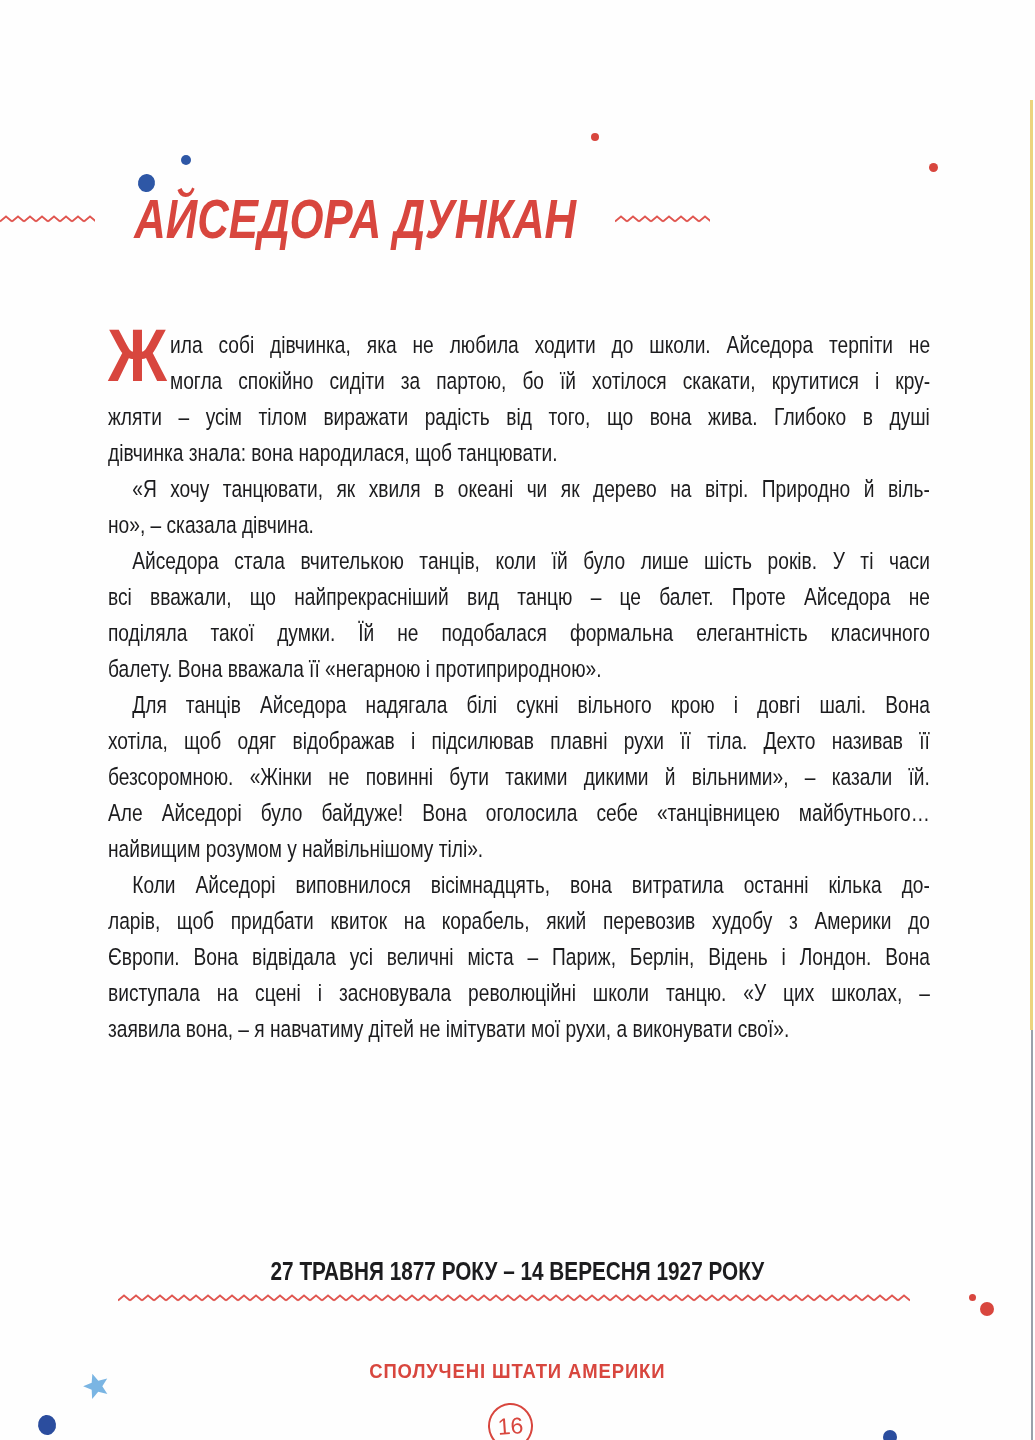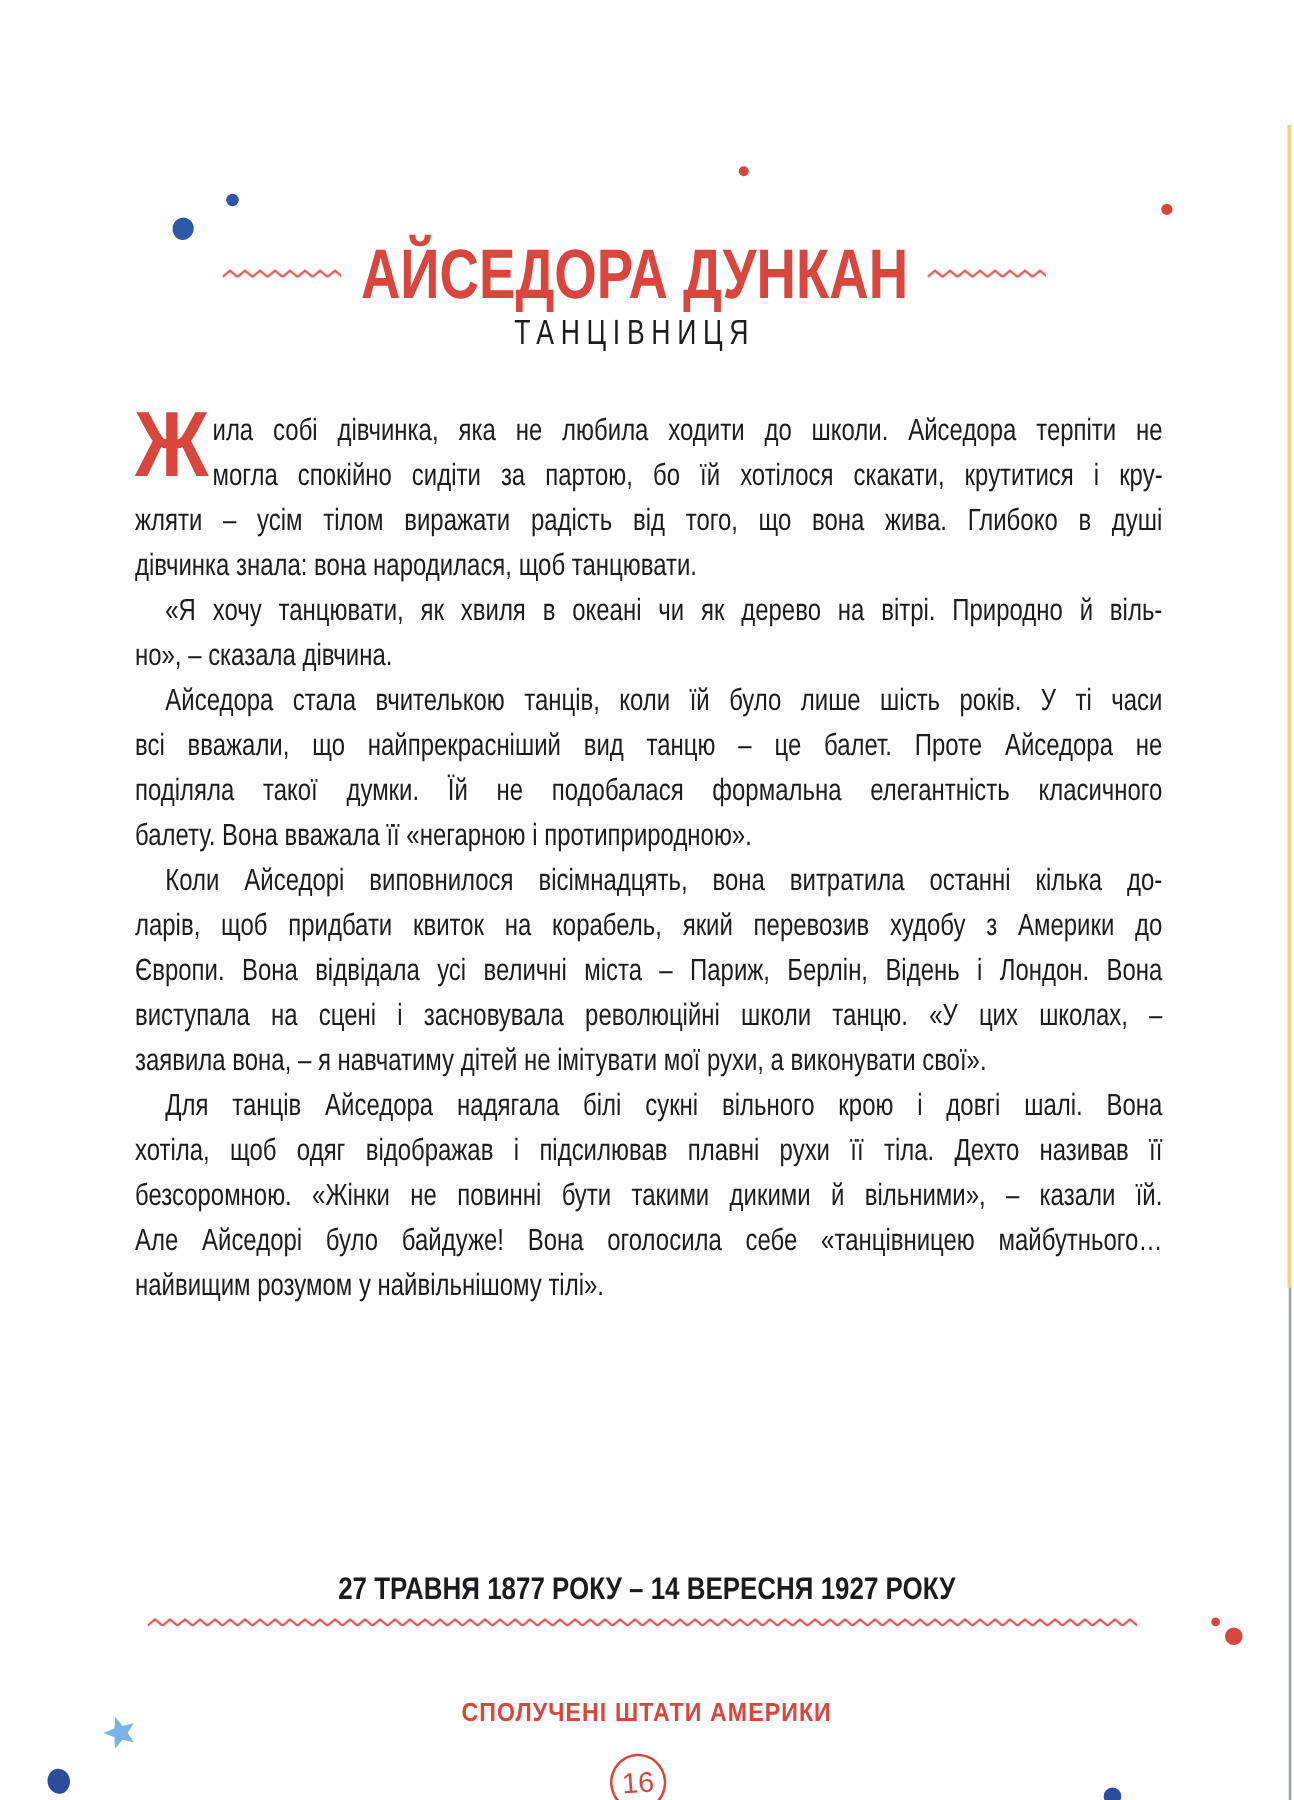--- a/index.html
+++ b/index.html
@@ -19,21 +19,21 @@
     position:relative;
     width:1035px;height:1440px;
     background:var(--paper);
     overflow:hidden;
     font-family:"Liberation Sans", sans-serif;
     color:var(--text);
   }
   
   .title-row{
     position:absolute;top:186px;left:0;width:1015px;
-    display:flex;justify-content:center;align-items:center;gap:16px;
+    display:flex;justify-content:flex-start;align-items:center;gap:39px;font-style:italic;
   }
   .page-title{
     font-size:56px;font-weight:700;letter-spacing:0;
     color:var(--red);white-space:nowrap;
     transform:scaleX(0.78);transform-origin:center;
     margin:0 -62px;
   }
   .title-zigzag{flex:0 0 auto;}
   .subtitle{
     position:absolute;top:250px;left:0;width:1015px;
@@ -139,55 +139,52 @@
 
   <div class="title-row">
     <svg class="title-zigzag" width="95" height="12">
       <rect width="95" height="12" fill="url(#zz)"></rect>
     </svg>
     <h1 class="page-title">АЙСЕДОРА ДУНКАН</h1>
     <svg class="title-zigzag" width="95" height="12">
       <rect width="95" height="12" fill="url(#zz)"></rect>
     </svg>
   </div>
-  <div class="subtitle">
-    <span>ТАНЦІВНИЦЯ</span>
-  </div>
 
   <main class="body-text">
       <div class="para">
         <span class="dropcap">Ж</span>
         <div class="line just shifted">ила собі дівчинка, яка не любила ходити до школи. Айседора терпіти не</div>
         <div class="line just shifted">могла спокійно сидіти за партою, бо їй хотілося скакати, крутитися і кру-</div>
         <div class="line just">жляти – усім тілом виражати радість від того, що вона жива. Глибоко в душі</div>
         <div class="line">дівчинка знала: вона народилася, щоб танцювати.</div>
       </div>
       <div class="para">
         <div class="line just first">«Я хочу танцювати, як хвиля в океані чи як дерево на вітрі. Природно й віль-</div>
         <div class="line">но», – сказала дівчина.</div>
       </div>
       <div class="para">
         <div class="line just first">Айседора стала вчителькою танців, коли їй було лише шість років. У ті часи</div>
         <div class="line just">всі вважали, що найпрекрасніший вид танцю – це балет. Проте Айседора не</div>
         <div class="line just">поділяла такої думки. Їй не подобалася формальна елегантність класичного</div>
         <div class="line">балету. Вона вважала її «негарною і протиприродною».</div>
       </div>
       <div class="para">
+        <div class="line just first">Для танців Айседора надягала білі сукні вільного крою і довгі шалі. Вона</div>
+        <div class="line just">хотіла, щоб одяг відображав і підсилював плавні рухи її тіла. Дехто називав її</div>
+        <div class="line just">безсоромною. «Жінки не повинні бути такими дикими й вільними», – казали їй.</div>
+        <div class="line just">Але Айседорі було байдуже! Вона оголосила себе «танцівницею майбутнього…</div>
+        <div class="line">найвищим розумом у найвільнішому тілі».</div>
+      </div>
+      <div class="para">
         <div class="line just first">Коли Айседорі виповнилося вісімнадцять, вона витратила останні кілька до-</div>
         <div class="line just">ларів, щоб придбати квиток на корабель, який перевозив худобу з Америки до</div>
         <div class="line just">Європи. Вона відвідала усі величні міста – Париж, Берлін, Відень і Лондон. Вона</div>
         <div class="line just">виступала на сцені і засновувала революційні школи танцю. «У цих школах, –</div>
         <div class="line">заявила вона, – я навчатиму дітей не імітувати мої рухи, а виконувати свої».</div>
-      </div>
-      <div class="para">
-        <div class="line just first">Для танців Айседора надягала білі сукні вільного крою і довгі шалі. Вона</div>
-        <div class="line just">хотіла, щоб одяг відображав і підсилював плавні рухи її тіла. Дехто називав її</div>
-        <div class="line just">безсоромною. «Жінки не повинні бути такими дикими й вільними», – казали їй.</div>
-        <div class="line just">Але Айседорі було байдуже! Вона оголосила себе «танцівницею майбутнього…</div>
-        <div class="line">найвищим розумом у найвільнішому тілі».</div>
       </div>
     </main>
 
   <svg class="footer-zigzag" width="792" height="13">
     <rect width="792" height="13" fill="url(#zz)"></rect>
   </svg>
   <div class="dates-row">
     <span>27 ТРАВНЯ 1877 РОКУ – 14 ВЕРЕСНЯ 1927 РОКУ</span>
   </div>
   <div class="country-row">

